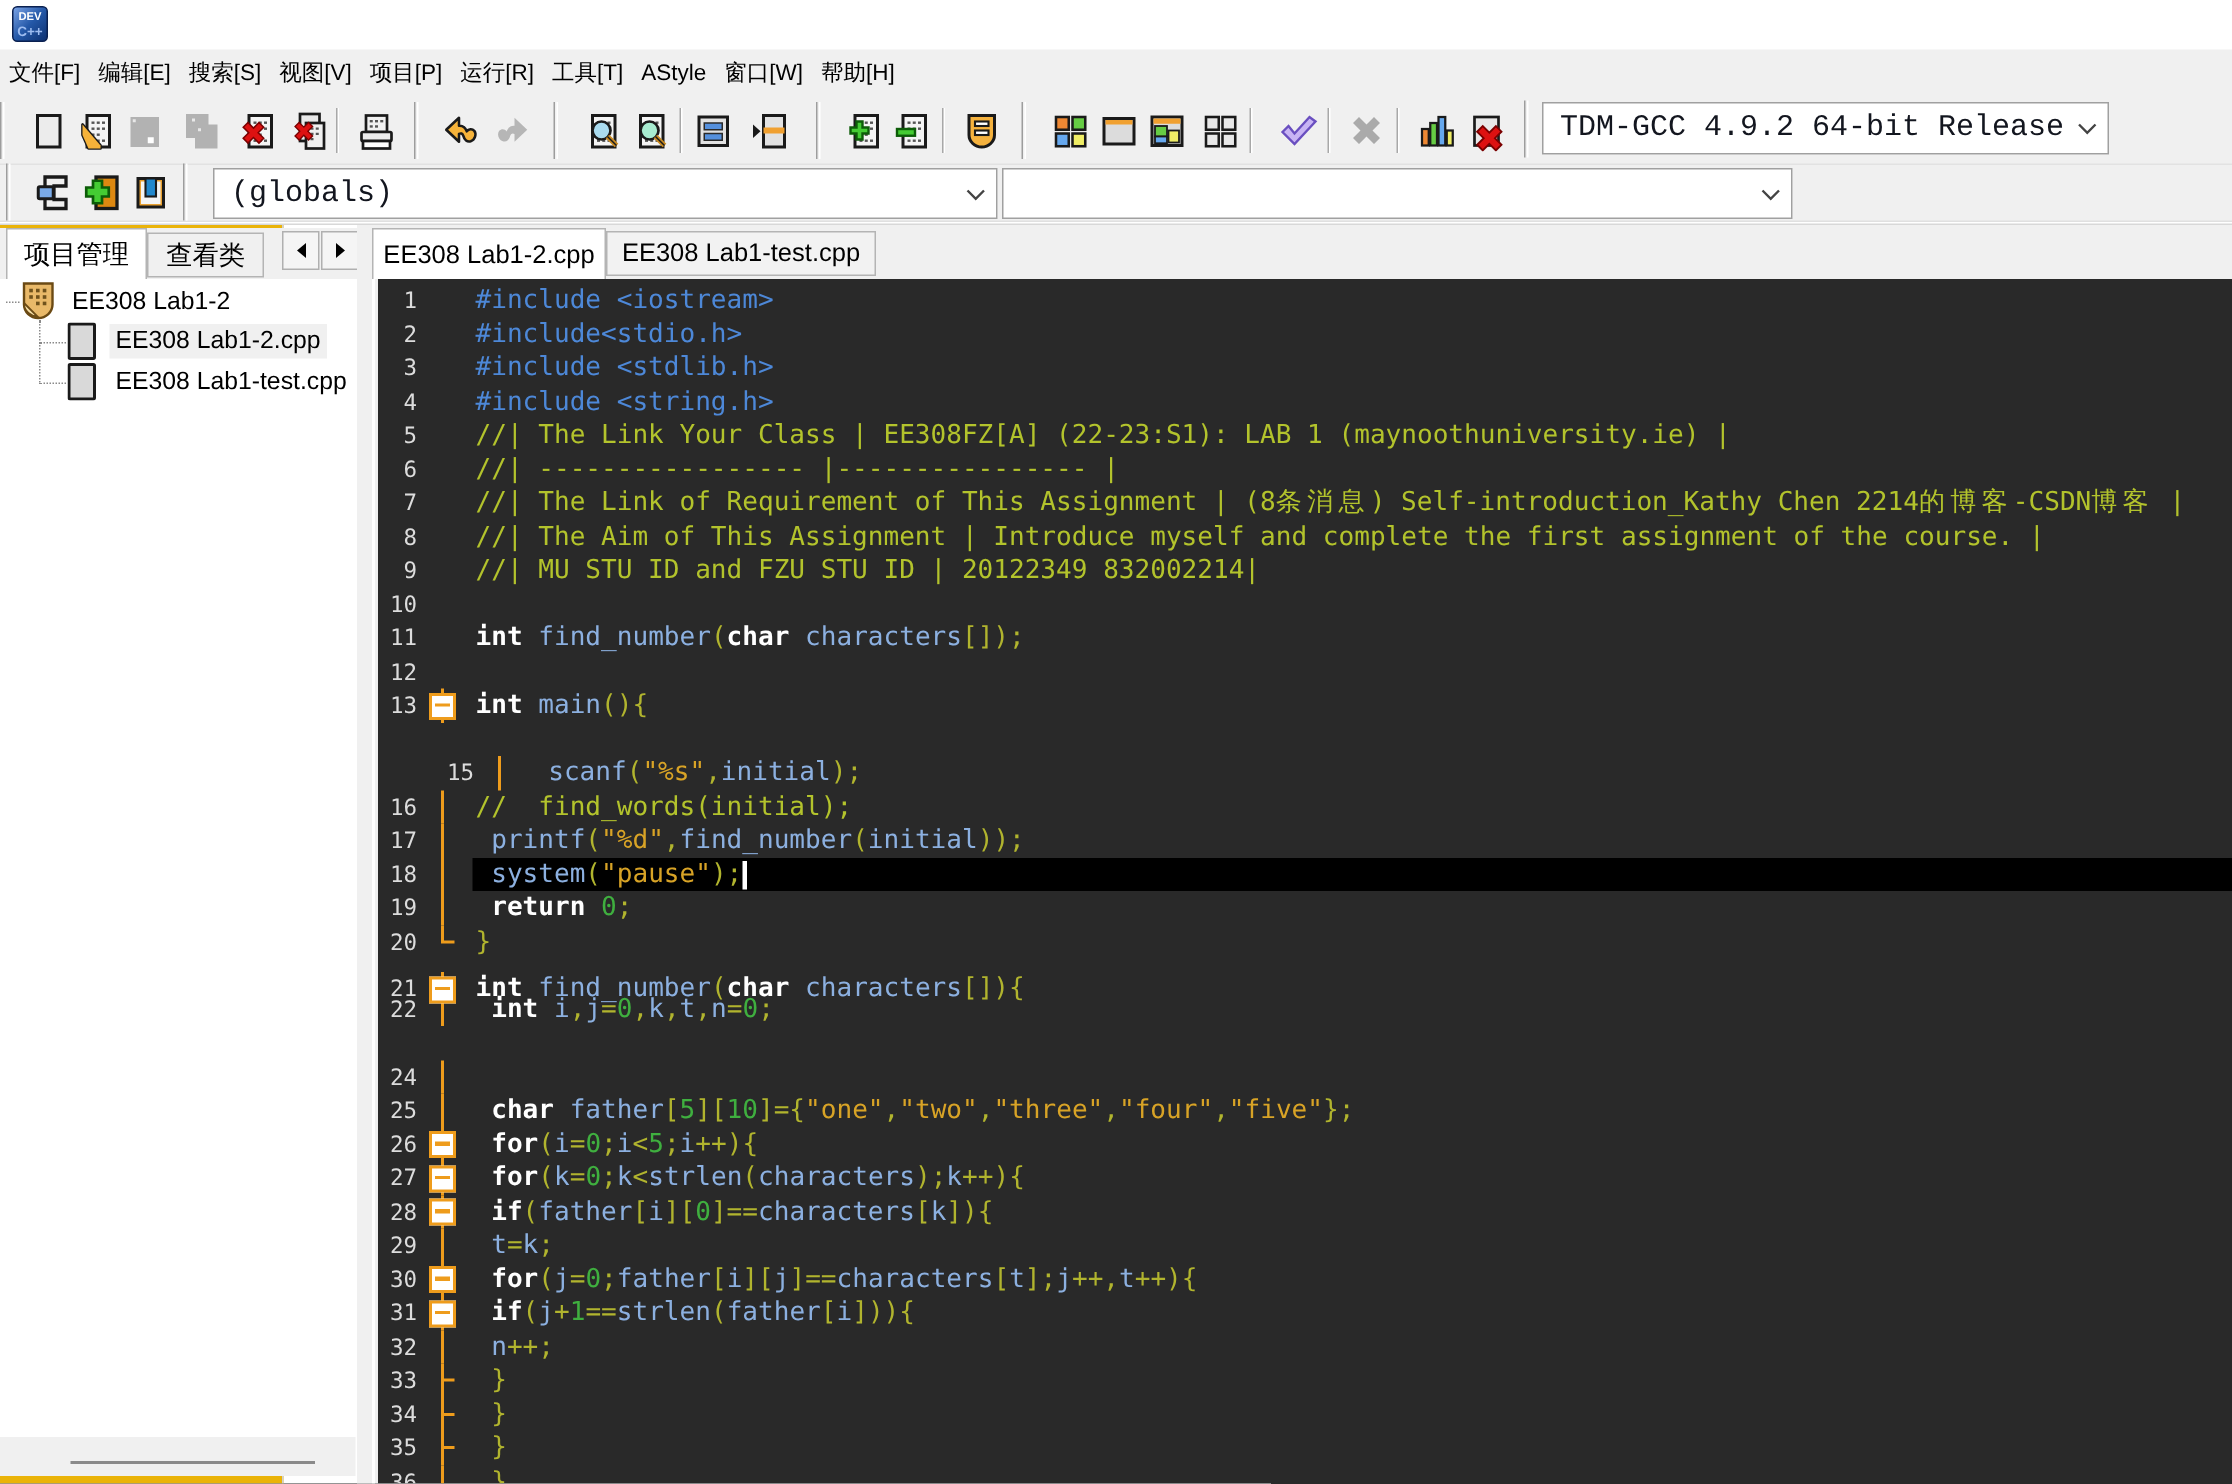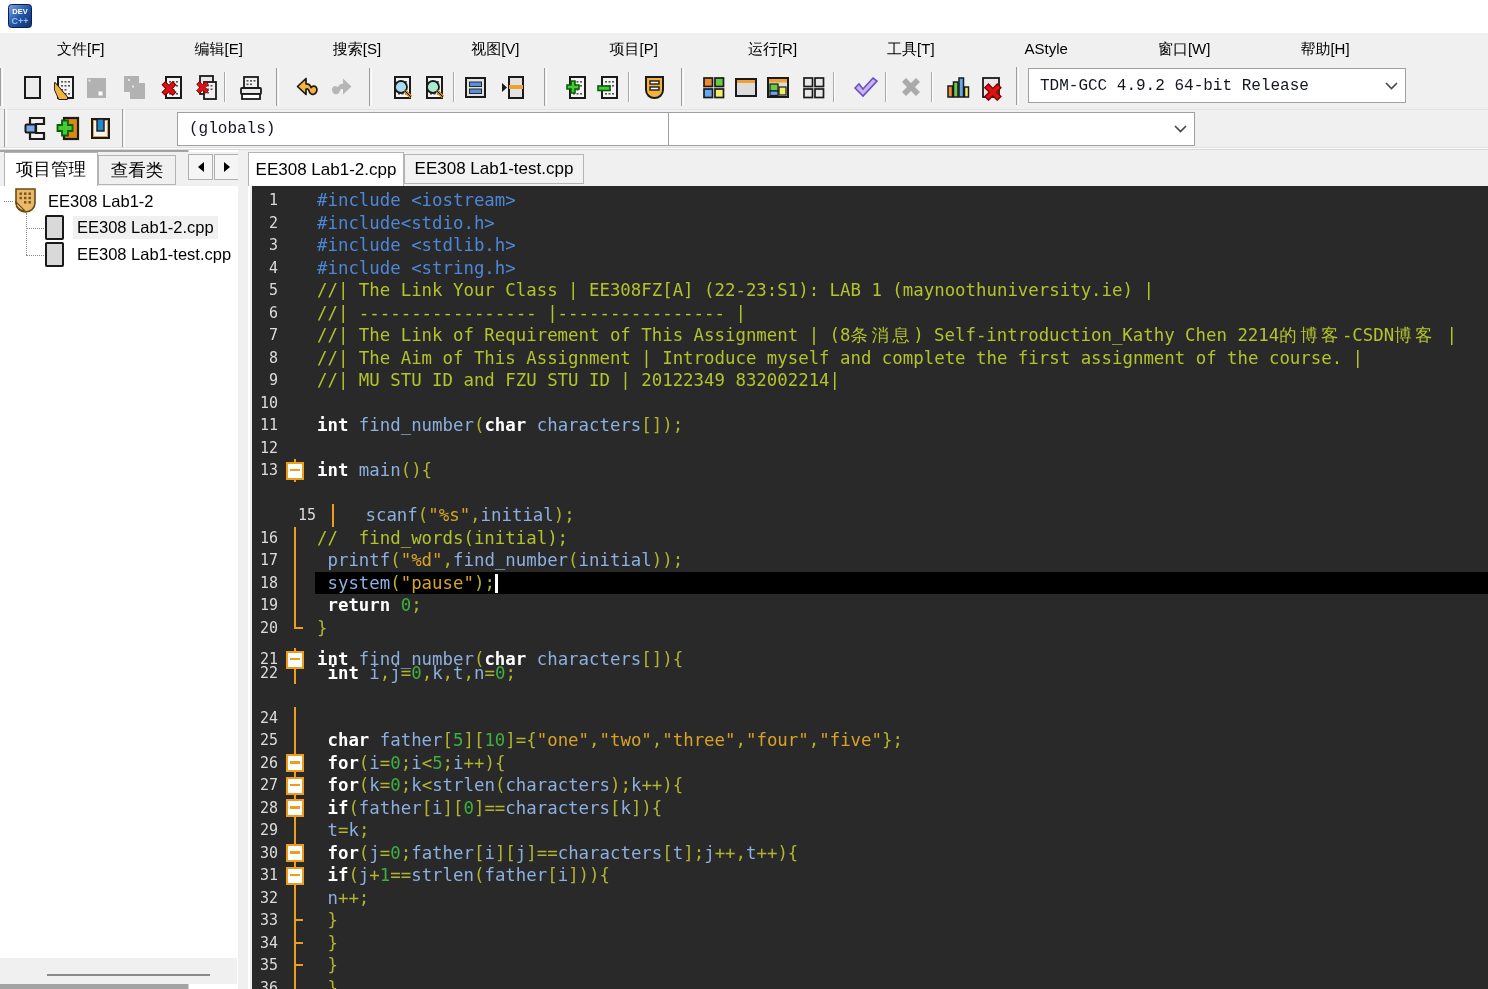--- a/index.html
+++ b/index.html
@@ -6,41 +6,41 @@
   html,body { width:1488px; height:989px; overflow:hidden; }
   body { font-family:"Liberation Sans", sans-serif; background:#ffffff; position:relative; }
 
   
   .titlebar { position:absolute; left:0; top:0; width:1488px; height:33px; background:#ffffff; }
   .app-icon { position:absolute; left:8px; top:4px; width:24px; height:24px; }
   .title-text { position:absolute; left:38px; top:0; height:33px; line-height:33px; font-size:18.5px; color:#000; }
 
   
   .menubar { position:absolute; left:0; top:33px; width:1488px; height:31px; background:#f0f0f0; display:flex; align-items:center; }
-  .menu-item { font-size:15px; color:#000; padding:0 33px; height:31px; line-height:31px;margin-left:24px; }
+  .menu-item { font-size:15px; color:#000; padding:0 6px; height:31px; line-height:31px; }
 
   
   .toolbar1 { position:absolute; left:0; top:64px; width:1488px; height:46px; background:#f0f0f0; border-bottom:1px solid #e2e2e2; }
   .toolbar2 { position:absolute; left:0; top:110px; width:1488px; height:38px; background:#f0f0f0; border-bottom:1px solid #e0e0e0; }
   .tgroup { position:absolute; top:5px; height:36px; display:flex; align-items:center; }
   .gripper { width:3px; height:38px; border-left:1px solid #9d9d9d; border-right:1px solid #ffffff; margin-right:13px; }
   .tbtn { width:32px; height:34px; display:flex; align-items:center; justify-content:center; }
   .tbtn svg { width:27px; height:27px; }
   .tsep { width:2px; height:30px; border-left:1px solid #a8a8a8; border-right:1px solid #fff; margin:0 4px; }
 
-  .combo { position:absolute; background:#fff; border:1px solid #a0a0a0; font-family:"Liberation Mono", monospace; font-size:16px; color:#13161f; display:flex; align-items:center; }
+  .combo { position:absolute; background:#fff; border:1px solid #a0a0a0; font-family:"Liberation Mono", monospace; font-size:20px; color:#13161f; display:flex; align-items:center; }
   .combo .val { padding-left:11px; flex:1; white-space:pre; }
   .combo .chev { width:28px; text-align:center; color:#444; }
   .chev svg { width:13px; height:8px; }
 
   
   .contentline { position:absolute; left:0; top:149px; width:1488px; height:1px; background:#d8d8d8; }
 
   
-  .sidebar { position:absolute; left:0; top:150px; width:189px; height:839px; background:#a3a3a3; border-right:1px solid #d0d0d0; }
+  .sidebar { position:absolute; left:0; top:150px; width:189px; height:839px; background:#eab308; border-right:1px solid #d0d0d0; }
   .side-tabs { position:absolute; left:0; top:2px; width:238px; height:34px; background:#f0f0f0; }
   .side-tab { position:absolute; top:0; height:34px; font-size:17.5px; color:#000; text-align:center; line-height:32px; border:1px solid #b4b4b4; background:#f0f0f0; }
   .side-tab.active { background:#ffffff; border-bottom:none; z-index:2; }
   .side-arrow { position:absolute; top:2px; width:25px; height:26px; background:#f5f5f5; border:1px solid #b0b0b0; display:flex; align-items:center; justify-content:center; }
   .side-arrow svg { width:8px; height:10px; }
   .tree { position:absolute; left:0; top:36px; width:237px; height:772px; background:#fff; overflow:hidden; }
   .tree-row { position:absolute; height:26px; display:flex; align-items:center; font-size:16.5px; color:#000; white-space:nowrap; }
   .tree-label { padding:2px 4px; }
   .tree-label.selected { background:#f0f0f0; }
   .dotted-v { position:absolute; border-left:1px dotted #8a8a8a; width:0; }
@@ -421,21 +421,21 @@
     </div>
   </div>
 <span class="gripper" style="position:absolute; left:1016px; top:67px;"></span>
 
 <div class="combo" style="left:1028px; top:68px; width:378px; height:35px;">
   <span class="val">TDM-GCC 4.9.2 64-bit Release</span>
   <span class="chev"><svg viewBox="0 0 13 8">
         <path d="M1,1 L6.5,6.5 L12,1" fill="none" stroke="#444" stroke-width="1.6"></path>
       </svg></span>
 </div>
-<div class="combo" style="left:142px; top:112px; width:523px; height:34px;margin-left:35px;">
+<div class="combo" style="left:142px; top:112px; width:523px; height:34px;">
   <span class="val">(globals)</span>
   <span class="chev"><svg viewBox="0 0 13 8">
         <path d="M1,1 L6.5,6.5 L12,1" fill="none" stroke="#444" stroke-width="1.6"></path>
       </svg></span>
 </div>
 <div class="combo" style="left:668px; top:112px; width:527px; height:34px;">
   <span class="val"></span>
   <span class="chev"><svg viewBox="0 0 13 8">
         <path d="M1,1 L6.5,6.5 L12,1" fill="none" stroke="#444" stroke-width="1.6"></path>
       </svg></span>

